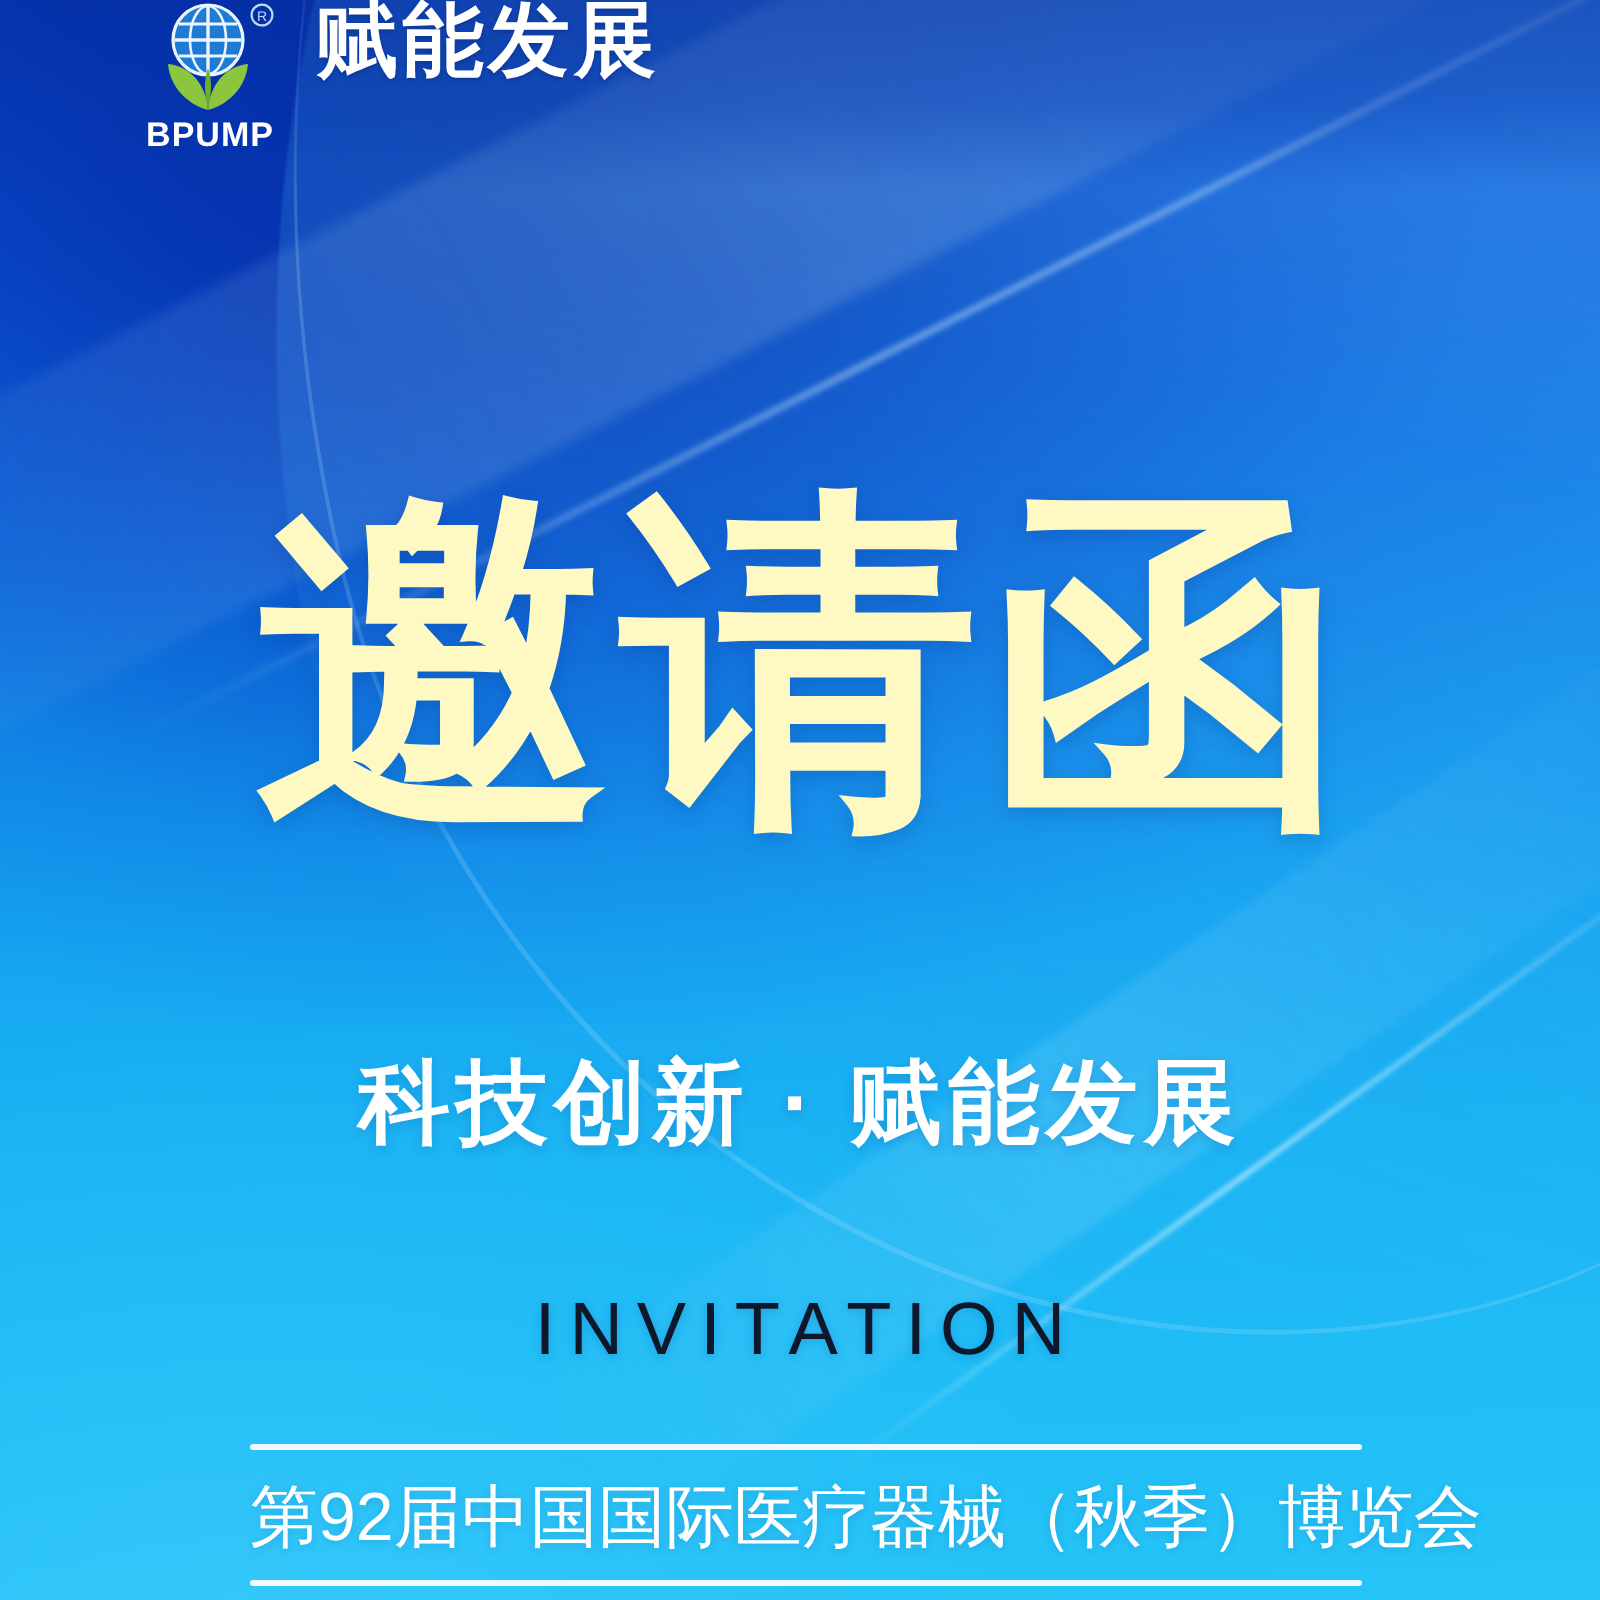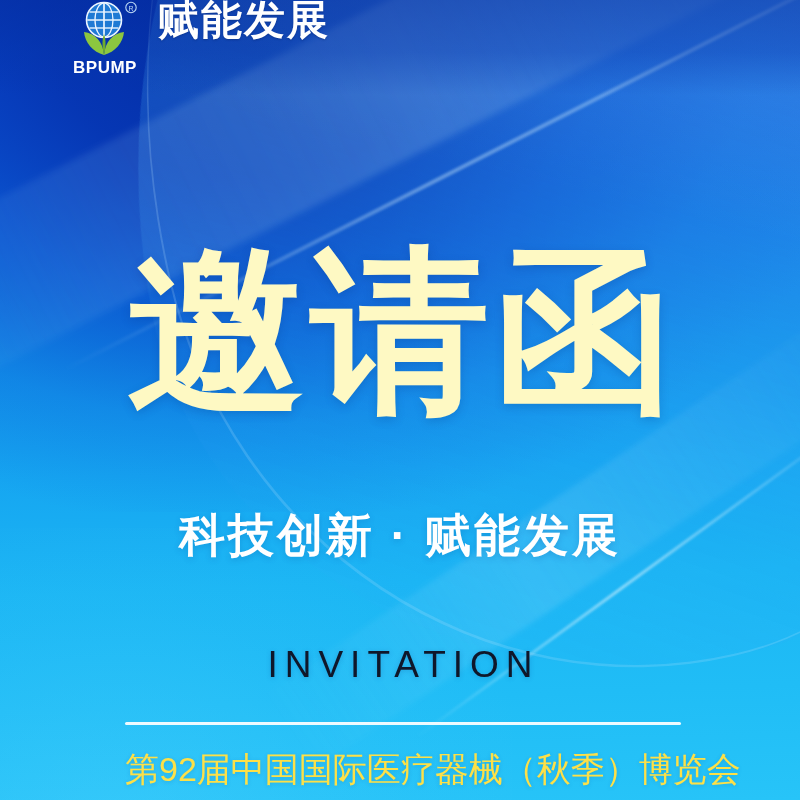--- a/index.html
+++ b/index.html
@@ -199,21 +199,21 @@
     letter-spacing: 6px;
     text-indent: 6px;
     white-space: nowrap;
     text-shadow: 0 3px 10px rgba(3,50,130,0.22);
   }
 
   
   .subtitle {
     position: absolute;
     left: 0;
-    top: 508px;
+    top: 524px;
     width: 800px;
     text-align: center;
     color: #ffffff;
     font-size: 46px;
     font-weight: bold;
     line-height: 1.2;
     letter-spacing: 3px;
     white-space: nowrap;
     text-shadow: 0 2px 6px rgba(3,60,140,0.20);
   }
@@ -243,29 +243,28 @@
     width: 556px;
   }
   .rule {
     width: 100%;
     height: 3px;
     background: rgba(255,255,255,0.92);
     border-radius: 2px;
   }
   .footer-text {
     text-align: center;
-    color: #fde047;
+    color: #ffffff;
     font-size: 34px;
     font-weight: normal;
     letter-spacing: 0px;
     line-height: 1;
     padding: 17px 0 14px 0;
     white-space: nowrap;
     text-shadow: 0 1px 4px rgba(3,60,140,0.18);
-    margin-top: 10px;
   }
 </style>
 </head>
 <body>
 
 <div id="poster">
 
   <div class="bg-base"></div>
   <div class="bg-deep"></div>
   <div class="swoosh-tr"></div>

